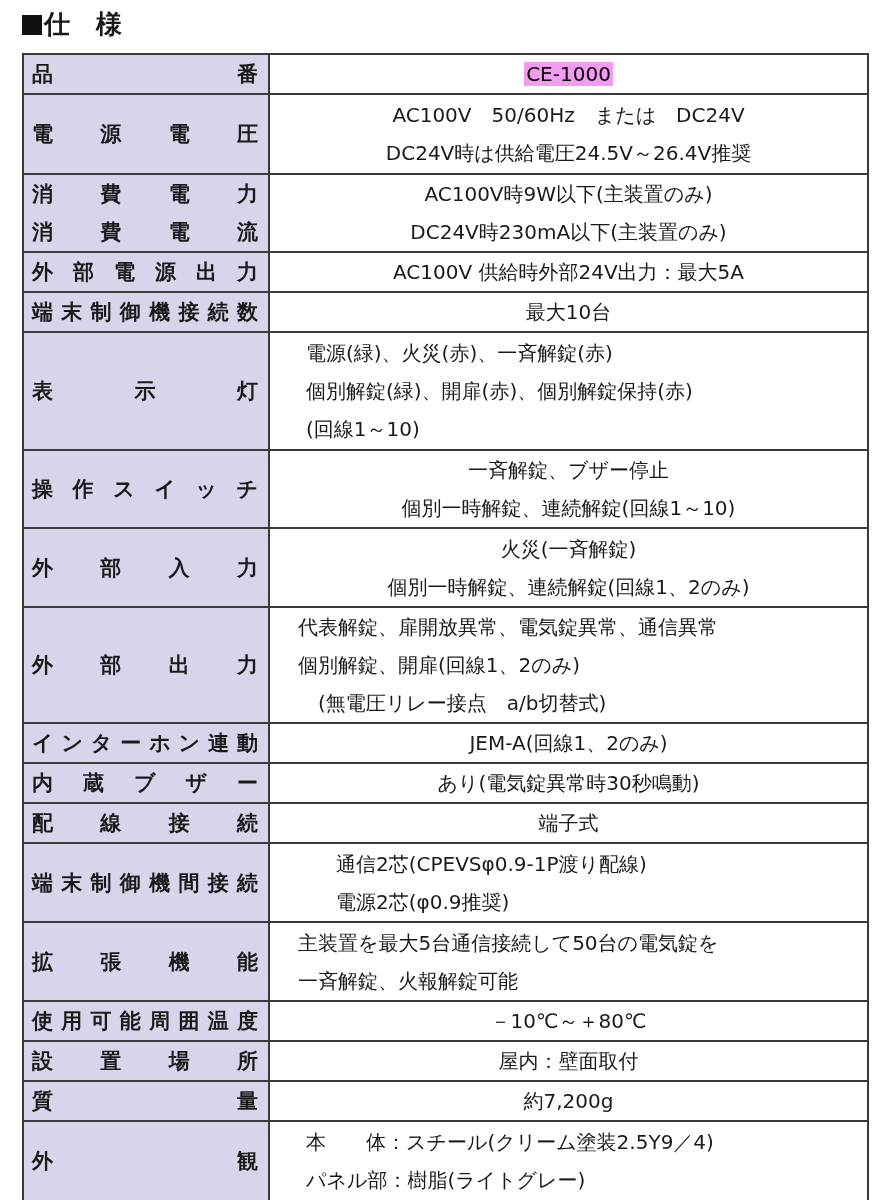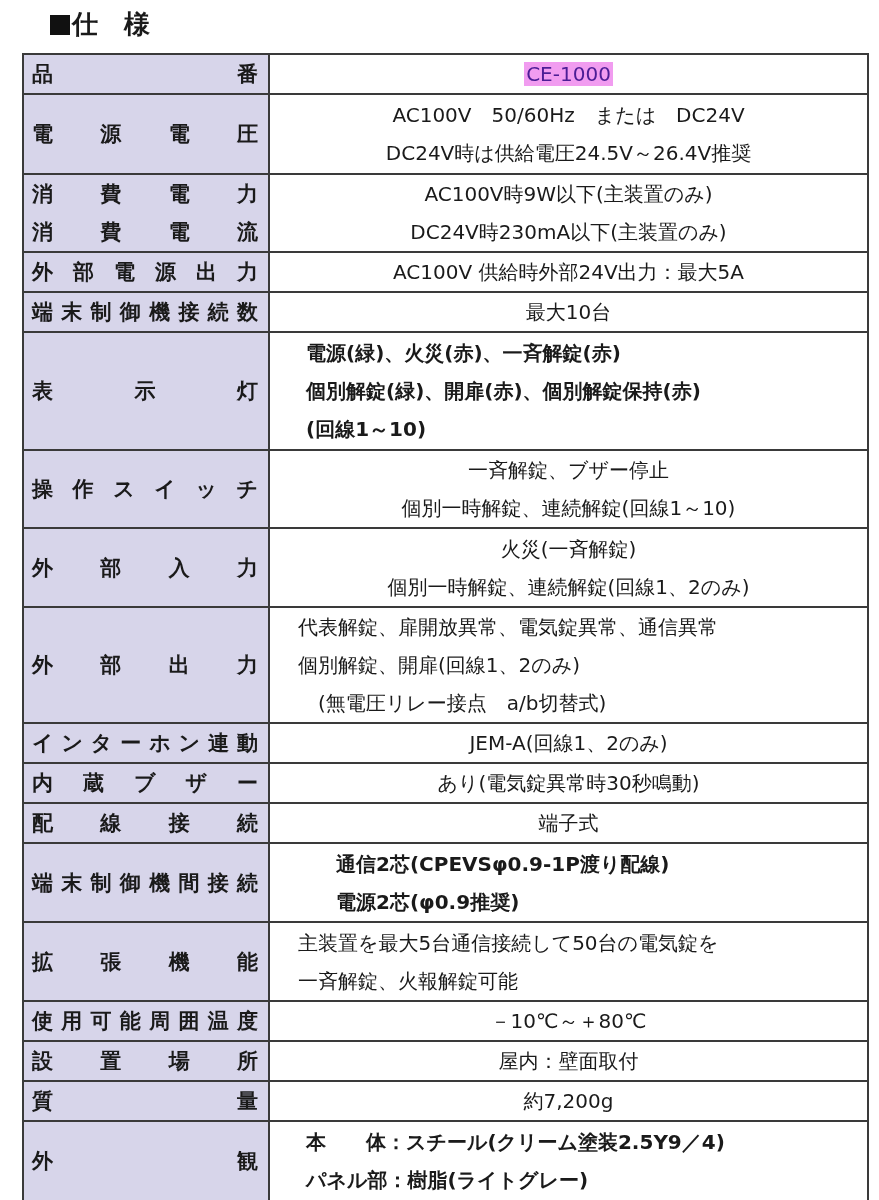--- a/index.html
+++ b/index.html
@@ -1,32 +1,32 @@
 <!DOCTYPE html>
 <html><head>
 <meta charset="utf-8">
 <style>
   html, body { margin: 0; padding: 0; background: #ffffff; }
   body { width: 879px; height: 1200px; position: relative; overflow: hidden;
          font-family: "DejaVu Sans", "Liberation Sans", sans-serif; color: #1a1a1a; }
   .title { position: absolute; left: 22px; top: 6px; font-size: 26px; font-weight: bold;
-           letter-spacing: 0; line-height: 36px; margin-left: 28px; }
+           letter-spacing: 0; line-height: 36px; }
   .title .sq { display: inline-block; width: 20px; height: 20px; background: #111; vertical-align: -2px; margin-right: 2px; }
   table.spec { position: absolute; left: 22px; top: 53px; width: 847px;
                border-collapse: collapse; table-layout: fixed; }
   table.spec td { border: 2px solid #3a3a3a; padding: 0; }
   td.label { width: 244px; background: #d7d5ea; font-weight: bold; font-size: 21px; }
   td.value { background: #fff; font-size: 20px; text-align: center; }
   .lab { display: flex; justify-content: space-between; padding: 0 10px 0 8px; line-height: 38px; }
   .lab.two { flex-direction: column; }
   .lab .ln { display: flex; justify-content: space-between; }
   .val .line { line-height: 38px; white-space: nowrap; }
-  .val.left { text-align: left; padding-left: 36px; font-weight: bold; }
+  .val.left { text-align: left; padding-left: 36px; }
   .val.left2 { text-align: left; padding-left: 28px; border-radius: 8px; }
-  .highlight { background: #f19cf0; color: #4c1d95; padding: 0 2px; }
+  .highlight { background: #f19cf0; color: #000000; padding: 0 2px; }
 </style>
 </head>
 <body>
 
 <div class="title">
   <span class="sq"></span><span>仕　様</span>
 </div>
 
 <table class="spec">
   <tbody id="spec-body">

